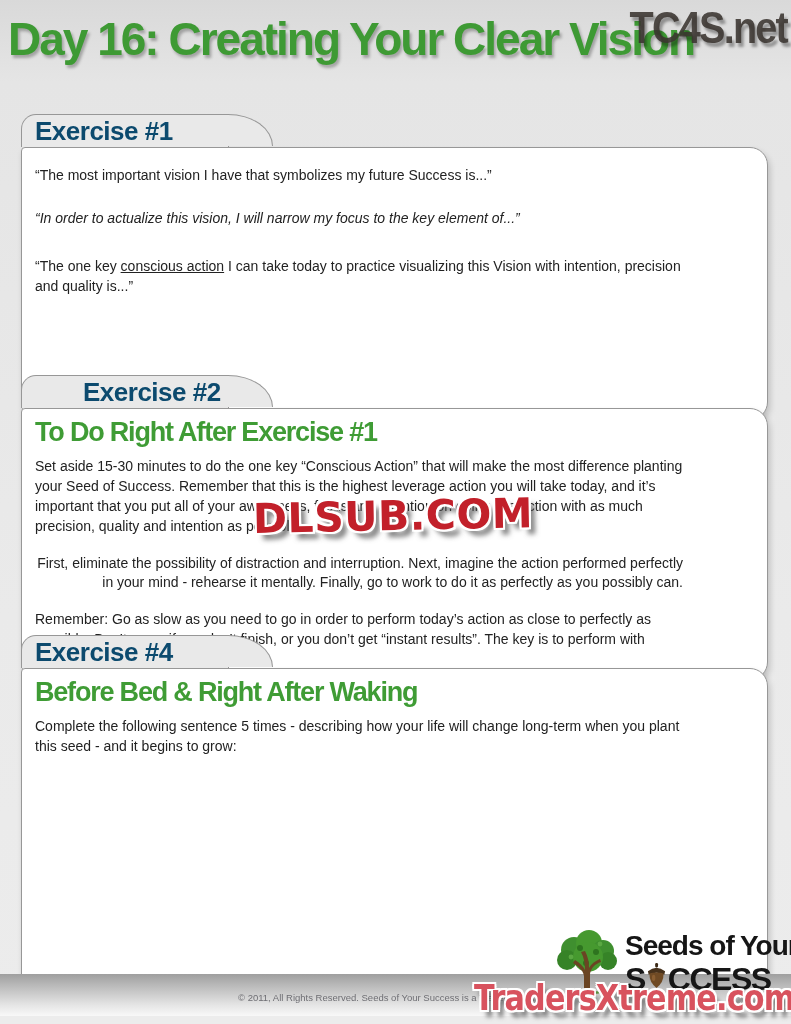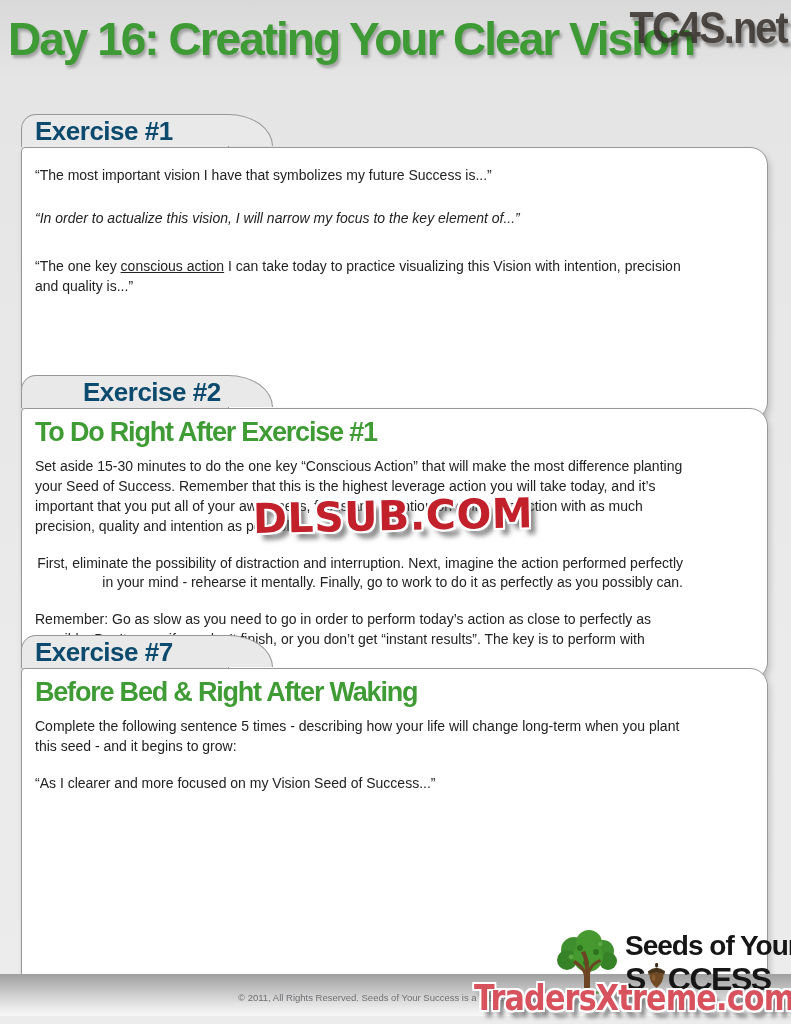--- a/index.html
+++ b/index.html
@@ -120,26 +120,25 @@
     <div class="body">
       <h2 class="green-heading">To Do Right After Exercise #1</h2>
       <p class="p1">Set aside 15-30 minutes to do the one key “Conscious Action” that will make the most difference planting your Seed of Success. Remember that this is the highest leverage action you will take today, and it’s important that you put all of your awareness, focus and attention on doing this action with as much precision, quality and intention as possible.</p>
       <p class="p2">First, eliminate the possibility of distraction and interruption. Next, imagine the action performed perfectly in your mind - rehearse it mentally. Finally, go to work to do it as perfectly as  you possibly can.</p>
       <p class="p3">Remember: Go as slow as  you need to go in order to perform today’s action as close to perfectly as possible. Don’t worry if  you don’t finish, or you don’t get “instant results”. The key is to perform with intention, focus and quality.</p>
     </div>
   </section>
 
   <section class="s3">
     <div class="tab">
-      <span class="tab-label">Exercise #7</span>
+      <span class="tab-label">Exercise #4</span>
     </div>
     <div class="body">
       <h2 class="green-heading">Before Bed &amp; Right After Waking</h2>
       <p class="p1">Complete the following sentence 5 times - describing how your life will change long-term when you plant this seed - and it begins to grow:</p>
-      <p class="p2">“As I clearer and more focused on my Vision Seed of Success...”</p>
     </div>
   </section>
 
   <div class="logo">
     <span>
       <svg width="70" height="64" viewBox="0 0 70 64" aria-hidden="true">
         <circle cx="21" cy="20" r="13" fill="#3f8f2f"></circle>
         <circle cx="36" cy="13" r="13" fill="#46992f"></circle>
         <circle cx="50" cy="21" r="11" fill="#3f8f2f"></circle>
         <circle cx="14" cy="30" r="10" fill="#368327"></circle>

